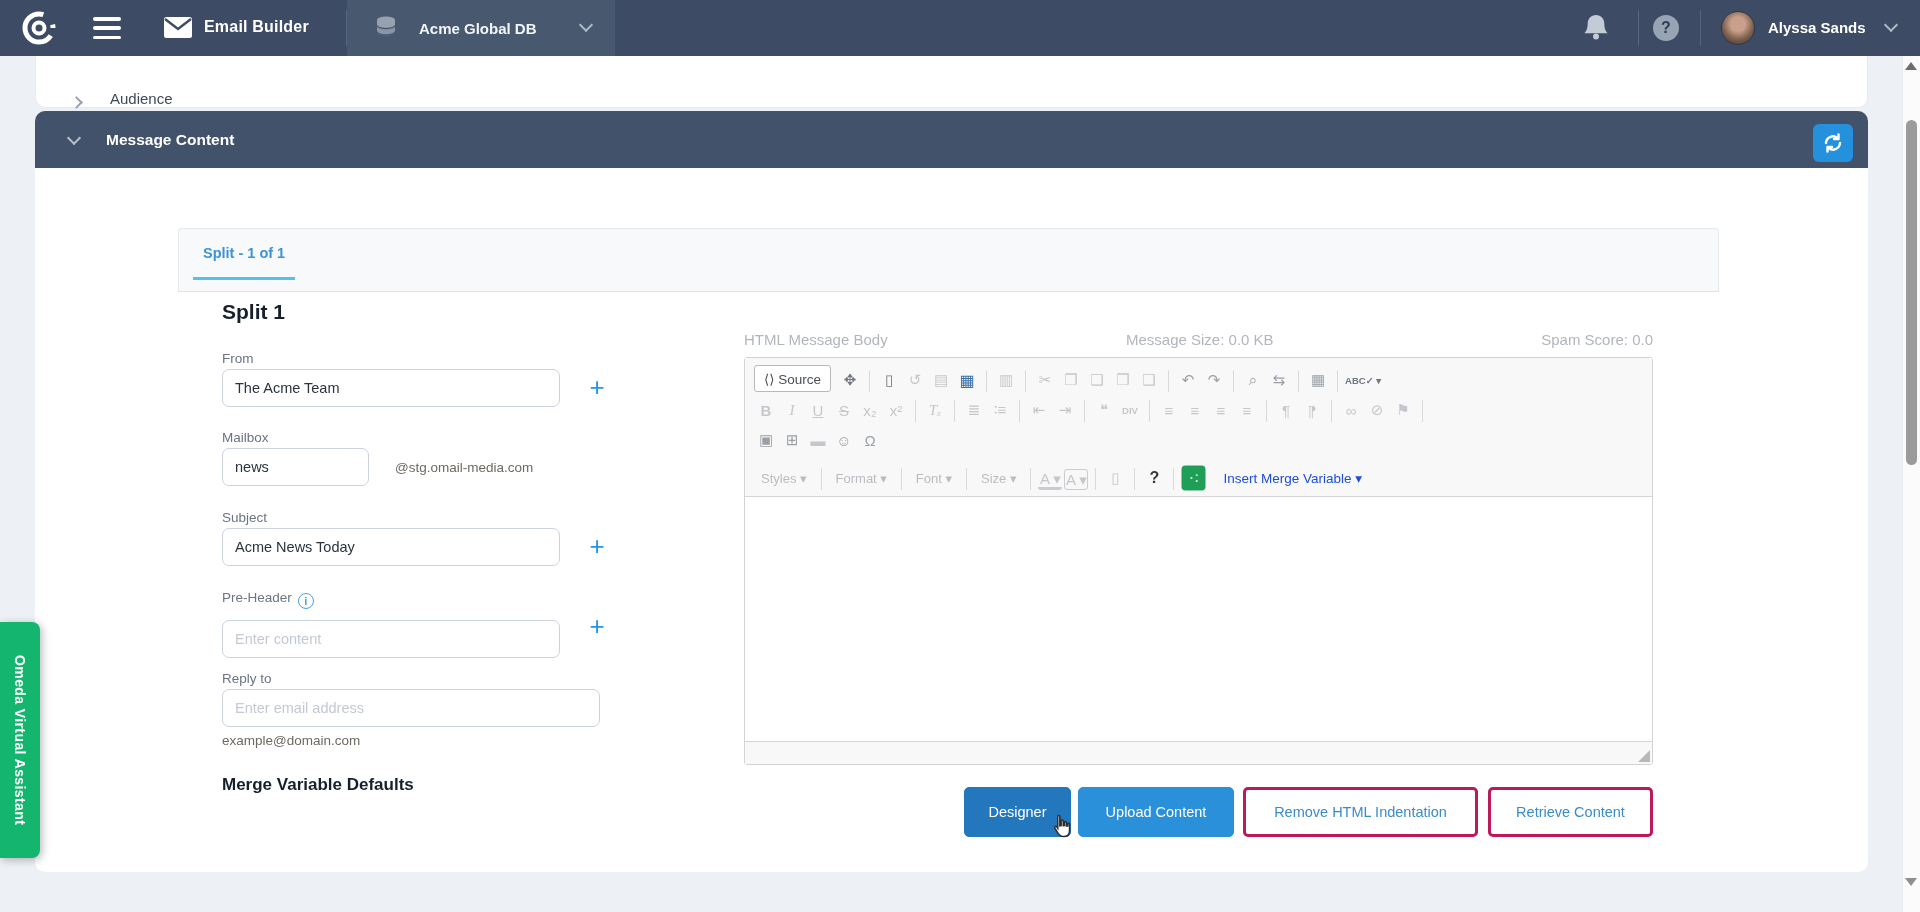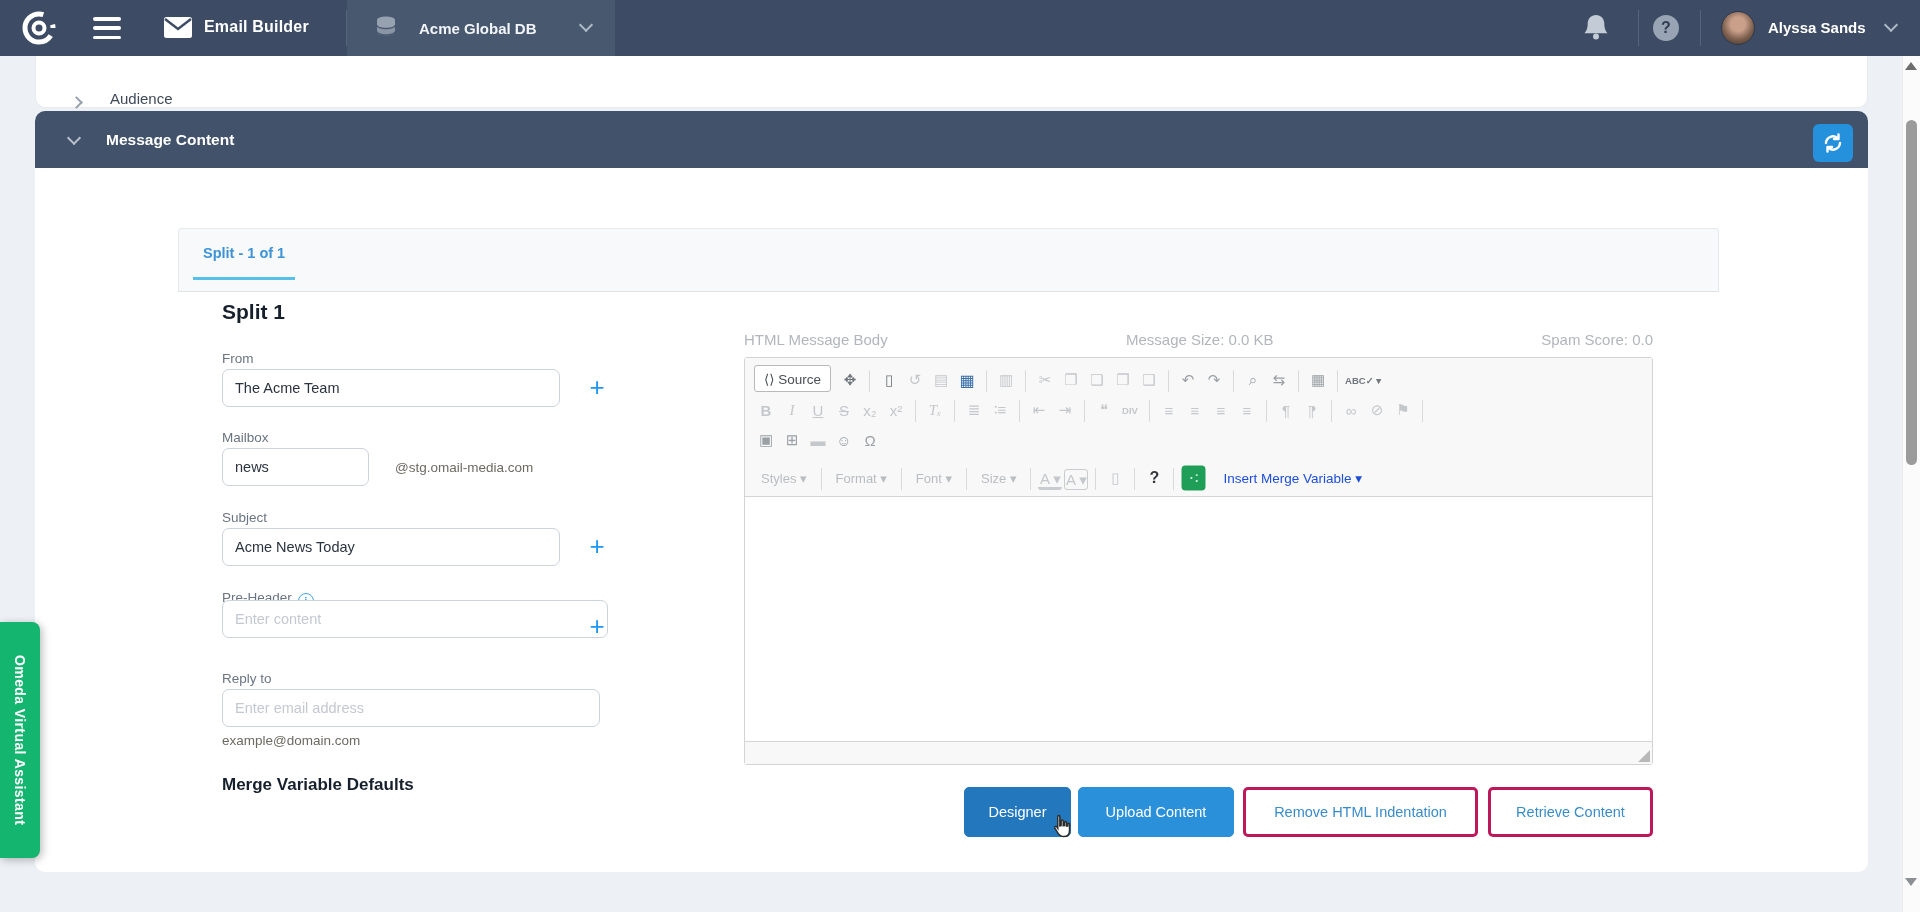--- a/index.html
+++ b/index.html
@@ -174,21 +174,21 @@
 
   <div class="f-label" style="left:222px; top:430px">Mailbox</div>
   <input class="f-input" style="left: 222px; top: 448px; width: 147px;" value="news">
   <div class="suffix" style="left:395px; top:460px">@stg.omail-media.com</div>
 
   <div class="f-label" style="left:222px; top:510px">Subject</div>
   <input class="f-input" style="left: 222px; top: 528px; width: 338px;" value="Acme News Today">
   <div class="plus-btn" style="left:584px; top:534px">+</div>
 
   <div class="f-label" style="left:222px; top:590px"><span>Pre-Header</span><span class="info-i">i</span></div>
-  <input class="f-input" style="left: 222px; top: 600px; width: 386px; padding-left: 12px;" placeholder="Enter content">
+  <input class="f-input" style="left: 222px; top: 620px; width: 338px; padding-left: 12px;" placeholder="Enter content">
   <div class="plus-btn" style="left:584px; top:614px">+</div>
 
   <div class="f-label" style="left:222px; top:671px">Reply to</div>
   <input class="f-input" style="left: 222px; top: 689px; width: 378px;" placeholder="Enter email address">
   <div class="helper" style="left:222px; top:733px">example@domain.com</div>
 
   <div class="merge-heading">Merge Variable Defaults</div>
 
   <div class="ed-title">HTML Message Body</div>
   <div class="ed-size">Message Size: 0.0 KB</div>

